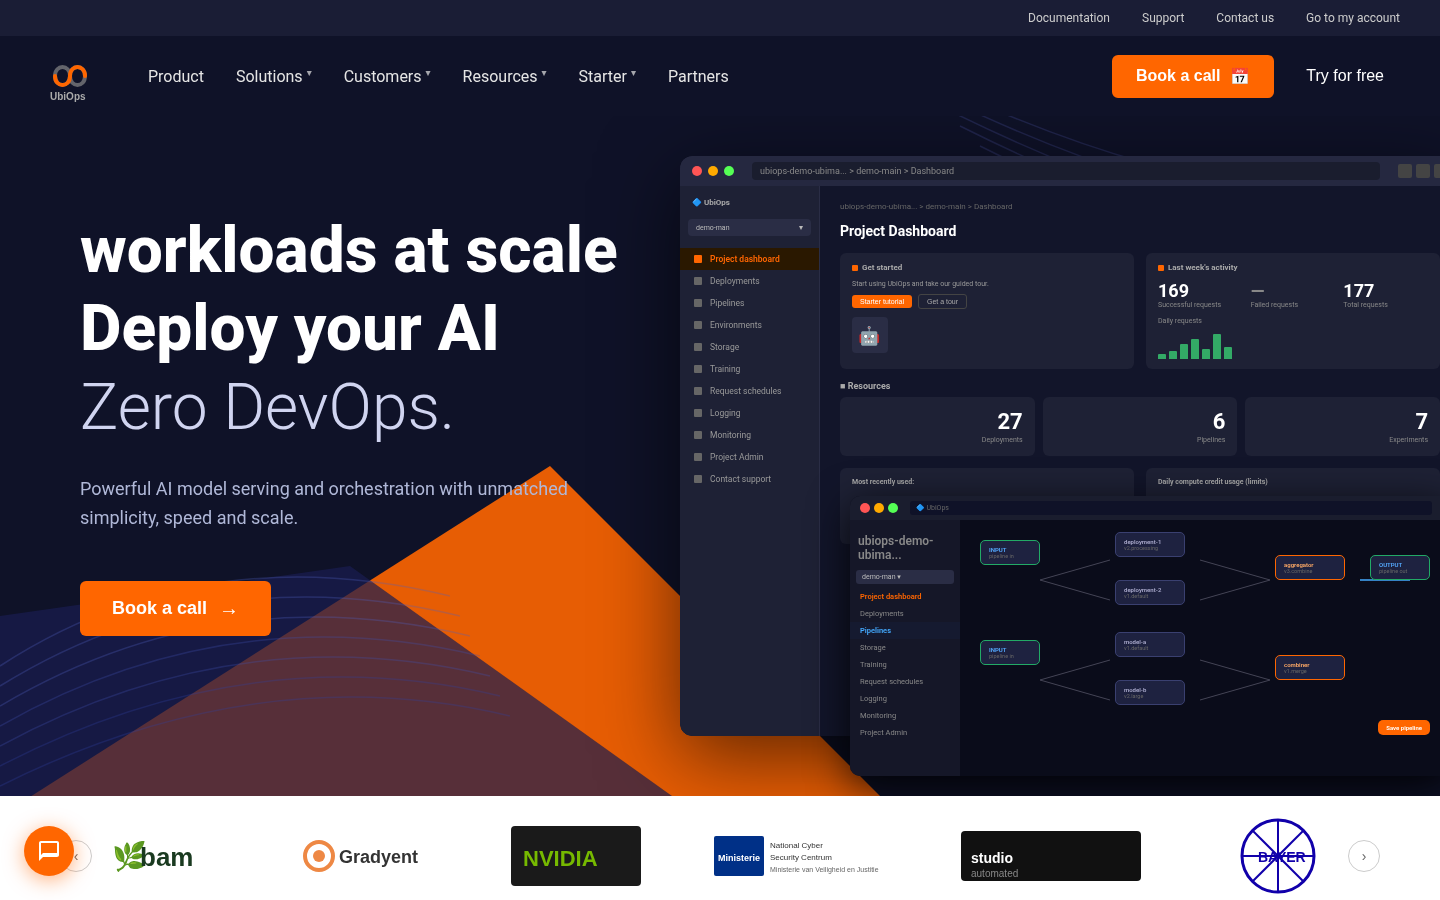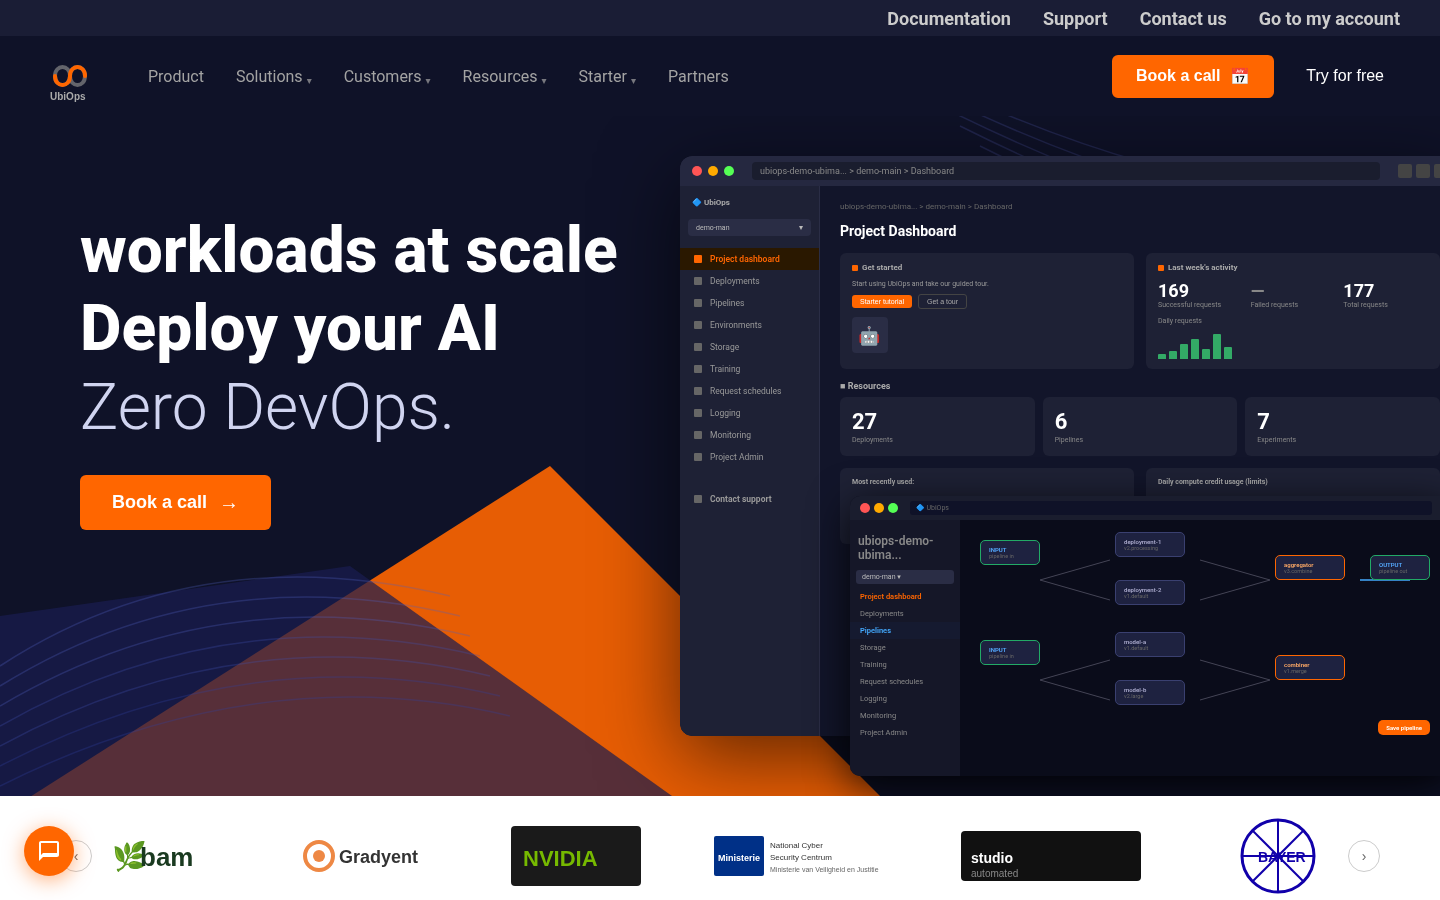--- a/index.html
+++ b/index.html
@@ -11,22 +11,21 @@
       height: 36px;
       display: flex;
       align-items: center;
       justify-content: flex-end;
       padding: 0 40px;
       gap: 32px;
     }
     .topbar a {
       color: #ccc;
       text-decoration: none;
-      font-size: 18px;
-      font-weight: bold;
+      font-size: 12px;
     }
 
     
     .navbar {
       background: #0f1228;
       height: 80px;
       display: flex;
       align-items: center;
       padding: 0 40px;
       gap: 0;
@@ -42,26 +41,26 @@
       width: 60px;
       height: 60px;
     }
     .nav-links {
       display: flex;
       align-items: center;
       gap: 32px;
       flex: 1;
     }
     .nav-link {
-      color: #a3a3a3;
+      color: #e5e5e5;
       text-decoration: none;
       font-size: 16px;
       font-weight: 400;
       display: flex;
-      align-items: flex-end;
+      align-items: flex-start;
       gap: 4px;
       cursor: pointer;
     }
     .nav-link .chevron {
       font-size: 10px;
       opacity: 0.7;
     }
     .nav-actions {
       display: flex;
       align-items: center;
@@ -342,21 +341,21 @@
     .dash-resources-row {
       display: flex;
       gap: 8px;
       margin-bottom: 12px;
     }
     .dash-resource-card {
       flex: 1;
       background: #1e2135;
       border-radius: 6px;
       padding: 12px;
-      text-align: left;
+      text-align: right;
     }
     .dash-resource-num {
       font-size: 22px;
       font-weight: 700;
       color: #fff;
       margin-bottom: 2px;
     }
     .dash-resource-label {
       font-size: 7px;
       color: #888;
@@ -563,20 +562,21 @@
         <path d="M 0 670 Q 260 540 510 600" stroke="#3040a0" stroke-width="1.5" fill="none"></path>
         <path d="M 0 690 Q 270 560 520 620" stroke="#2030908" stroke-width="1.5" fill="none"></path>
       </g>
     </svg>
   </div>
 
   <div class="hero-content">
     <div class="hero-title-bold">workloads at scale</div>
     <div class="hero-title-bold">Deploy your AI</div>
     <div class="hero-title-light">Zero DevOps.</div>
+    <p class="hero-subtitle">Powerful AI model serving and orchestration with unmatched simplicity, speed and scale.</p>
     <button class="btn-hero-book">
       <span>Book a call</span>
       <span class="arrow-right">→</span>
     </button>
   </div>
 
   <div class="hero-dashboard">
     <div class="dashboard-mock">
 
       <div class="dash-titlebar">
@@ -634,21 +634,21 @@
               <span>Logging</span>
             </div>
           <div class="dash-sidebar-item">
               <div class="dash-sidebar-icon"></div>
               <span>Monitoring</span>
             </div>
           <div class="dash-sidebar-item">
               <div class="dash-sidebar-icon"></div>
               <span>Project Admin</span>
             </div>
-          <div style="margin-top:20px;font-weight:bold;" class="dash-sidebar-item">
+          <div style="" class="dash-sidebar-item">
               <div class="dash-sidebar-icon"></div>
               <span>Contact support</span>
             </div>
         </div>
 
         <div class="dash-main">
           <div class="dash-project-dashboard">
             <div class="dash-breadcrumb">ubiops-demo-ubima... &gt; demo-main &gt; Dashboard</div>
             <div class="dash-section-title">Project Dashboard</div>
 

